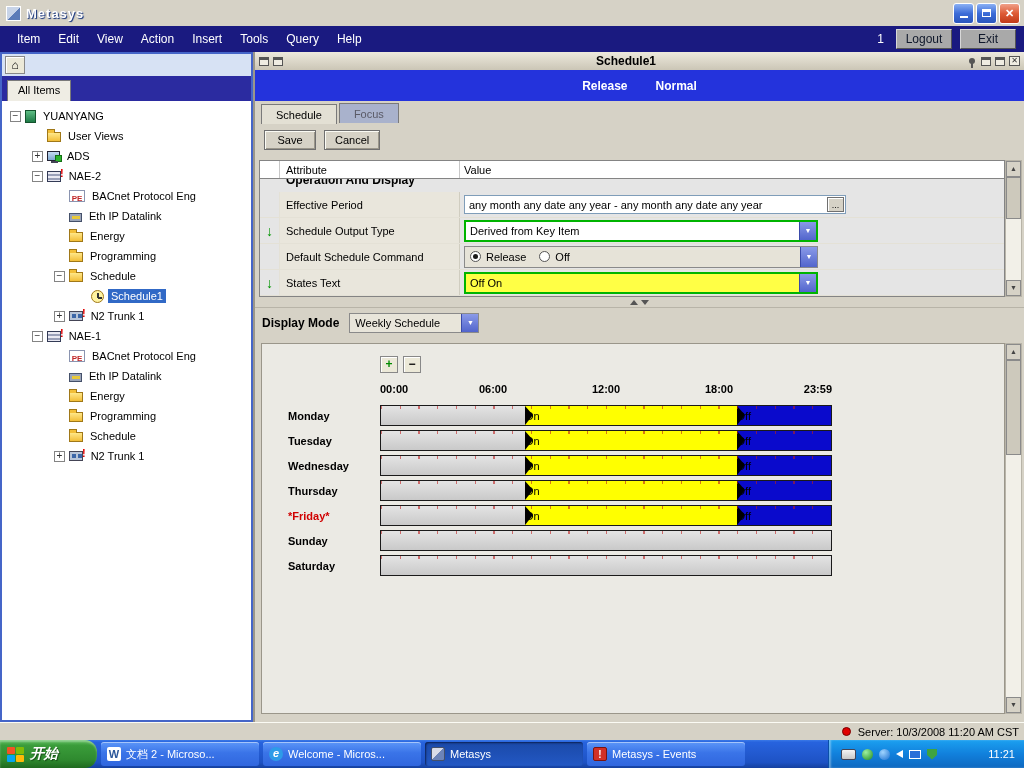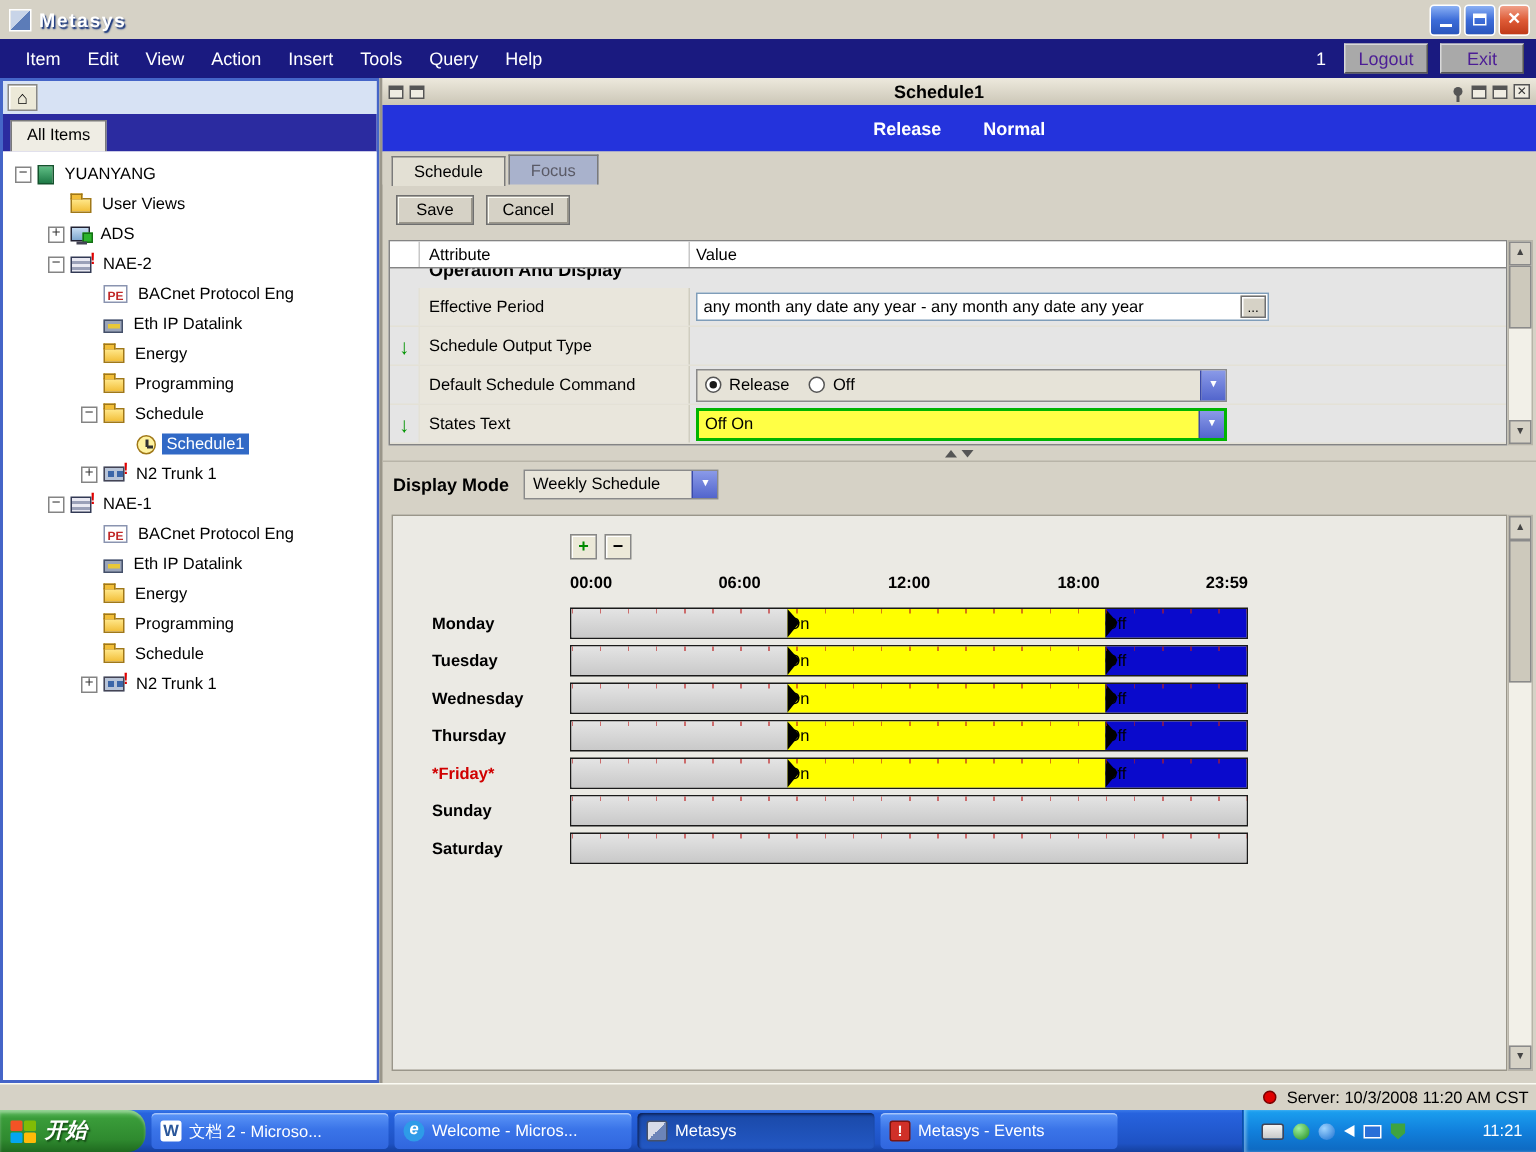--- a/index.html
+++ b/index.html
@@ -14,21 +14,21 @@
   .tb-btn { width:21px; height:21px; margin-left:2px; border:1px solid #fff; border-radius:3px; background:linear-gradient(180deg,#8AB0F4,#3C6CD8 50%,#2A55BC); color:#fff; font-size:11px; line-height:18px; text-align:center; font-weight:bold; }
   .tb-btn.close { background:linear-gradient(180deg,#F0A088,#DE5B36 50%,#C03A18); }
   .glyph-min { display:inline-block; width:8px; height:2px; background:#fff; margin-top:12px; }
   .glyph-rest { display:inline-block; width:9px; height:8px; border:1px solid #fff; border-top:3px solid #fff; margin-top:5px; }
 
   
   .menubar { height:26px; background:#1A1A80; display:flex; align-items:center; padding:0 8px; color:#fff; flex:none; }
   .menu-item { padding:4px 9px; font-size:12px; }
   .menubar-right { margin-left:auto; display:flex; align-items:center; gap:8px; }
   .session-count { font-size:12px; margin-right:4px; }
-  .nav-btn { min-width:56px; height:20px; background:#A9A9A9; border:1px solid #D8D8D8; border-right-color:#555; border-bottom-color:#555; color:#4c1d95; font-size:12px; text-align:center; line-height:18px; padding:0 8px; }
+  .nav-btn { min-width:56px; height:20px; background:#A9A9A9; border:1px solid #D8D8D8; border-right-color:#555; border-bottom-color:#555; color:#0f172a; font-size:12px; text-align:center; line-height:18px; padding:0 8px; }
 
   
   .main { flex:1; display:flex; min-height:0; }
 
   
   .left-panel { width:253px; flex:none; border:2px solid #4565C8; display:flex; flex-direction:column; background:#fff; }
   .home-row { height:22px; background:#D7E2F4; display:flex; align-items:center; padding-left:3px; flex:none; }
   .home-btn { width:20px; height:18px; background:#ECE9D8; border:1px solid #888; box-shadow:inset 1px 1px 0 #fff; font-size:12px; line-height:15px; text-align:center; }
   .navtab-row { height:25px; background:#2B2BA0; padding:4px 0 0 5px; flex:none; }
   .nav-tab { display:inline-block; background:#EFEDE4; border:1px solid #7A7A7A; border-bottom:none; padding:3px 10px 5px; font-size:11px; }
@@ -348,20 +348,26 @@
                 <button class="ellipsis-btn">...</button>
               </div>
             </div>
           </div>
 
           <div class="arow">
             <div class="col-gutter">
                 <span class="chg-arrow">↓</span>
               </div>
             <div class="col-attr">Schedule Output Type</div>
+            <div class="col-val">
+              <div class="dropdown">
+                <span>Derived from Key Item</span>
+                <span class="dd-arrow">▼</span>
+              </div>
+            </div>
           </div>
 
           <div class="arow">
             <div class="col-gutter"></div>
             <div class="col-attr">Default Schedule Command</div>
             <div class="col-val">
               <div class="combo">
                 <span class="radio checked"></span>
                 <span class="radio-label">Release</span>
                 <span class="radio"></span>

